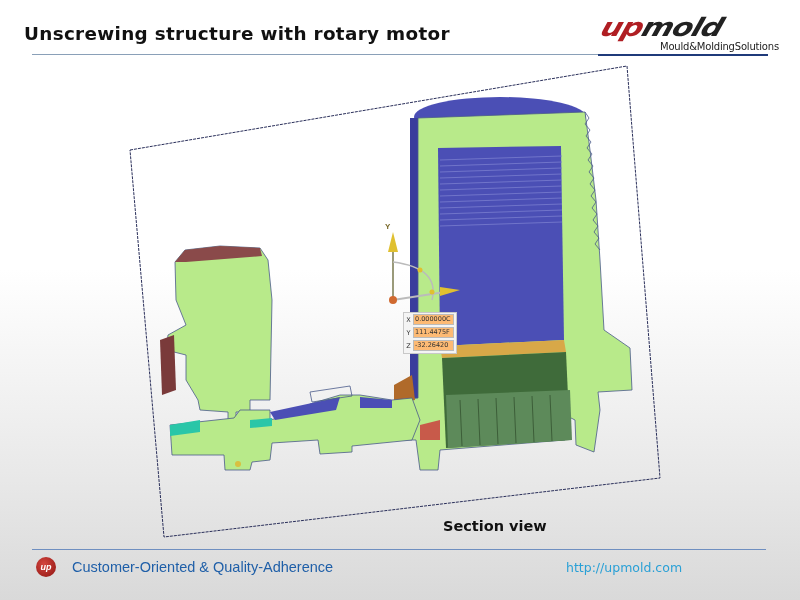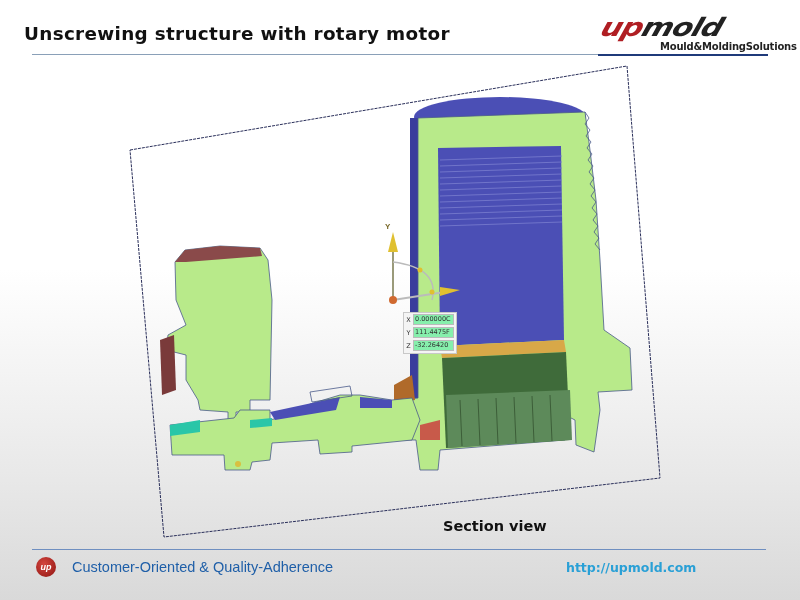--- a/index.html
+++ b/index.html
@@ -17,46 +17,46 @@
   .top-rule { position:absolute; left:32px; top:54px; width:734px; height:1px; background:#8aa0b8; }
   .logo { position:absolute; left:598px; top:10px; width:170px; height:46px; }
   .logo-word {
     position:absolute; left:4px; top:0; font-family:"DejaVu Sans", sans-serif;
     font-weight:bold; font-style:italic; font-size:30px; letter-spacing:-1px;
     transform: skewX(-18deg) scaleY(0.85);
   }
   .logo-word .up { color:#b01e23; }
   .logo-word .mold { color:#222; }
   .logo-sub {
-    position:absolute; left:62px; top:31px; font-size:10px; font-weight:bold;
+    position:absolute; left:62px; top:31px; font-size:10px; font-weight:normal;
     color:#222; font-family:"DejaVu Sans", sans-serif; letter-spacing:-0.2px;
   }
   .logo-bar { position:absolute; left:0; top:44px; width:170px; height:2px; background:#1f3a7a; }
   .canvas { position:absolute; left:0; top:0; width:800px; height:600px; }
   .coord-box {
     position:absolute; left:403px; top:312px; width:52px; height:40px;
     background:#f4f4f4; border:1px solid #c8c8c8; font-size:6.5px; color:#333;
     font-family:"DejaVu Sans", sans-serif;
   }
   .coord-row { display:flex; align-items:center; height:13px; }
   .coord-axis { width:9px; text-align:center; }
-  .coord-val { background:#86efac; border:1px solid #bbb; width:38px; height:9px; line-height:9px; padding-left:1px; }
+  .coord-val { background:#fdba74; border:1px solid #bbb; width:38px; height:9px; line-height:9px; padding-left:1px; }
   .axis-label { position:absolute; left:385px; top:222px; font-size:8px; color:#7a6a2a; font-weight:bold; }
   .section-caption {
     position:absolute; left:443px; top:518px; font-family:"DejaVu Sans", sans-serif;
     font-weight:bold; font-size:14.5px; color:#111;
   }
   .bottom-rule { position:absolute; left:32px; top:549px; width:734px; height:1px; background:#6f8fc0; }
   .footer-emblem {
     position:absolute; left:36px; top:557px; width:20px; height:20px; border-radius:50%;
     background: radial-gradient(circle at 40% 35%, #d4453f, #8e1410);
     color:#fff; font-size:9px; font-weight:bold; font-style:italic; text-align:center; line-height:20px;
   }
   .footer-slogan { position:absolute; left:72px; top:559px; font-size:14.5px; color:#1f5fa8; }
-  .footer-url { position:absolute; left:566px; top:560px; font-family:"DejaVu Sans", sans-serif; font-weight:bold; font-size:12.5px; color:#2aa0d6; }
+  .footer-url { position:absolute; left:566px; top:560px; font-family:"DejaVu Sans", sans-serif; font-weight:normal; font-size:12.5px; color:#2aa0d6; }
 </style>
 </head>
 <body>
 
 <div class="title">Unscrewing structure with rotary motor</div>
 <div class="top-rule"></div>
 
 <div class="logo">
   <div class="logo-word">
     <span class="up">up</span><span class="mold">mold</span>

